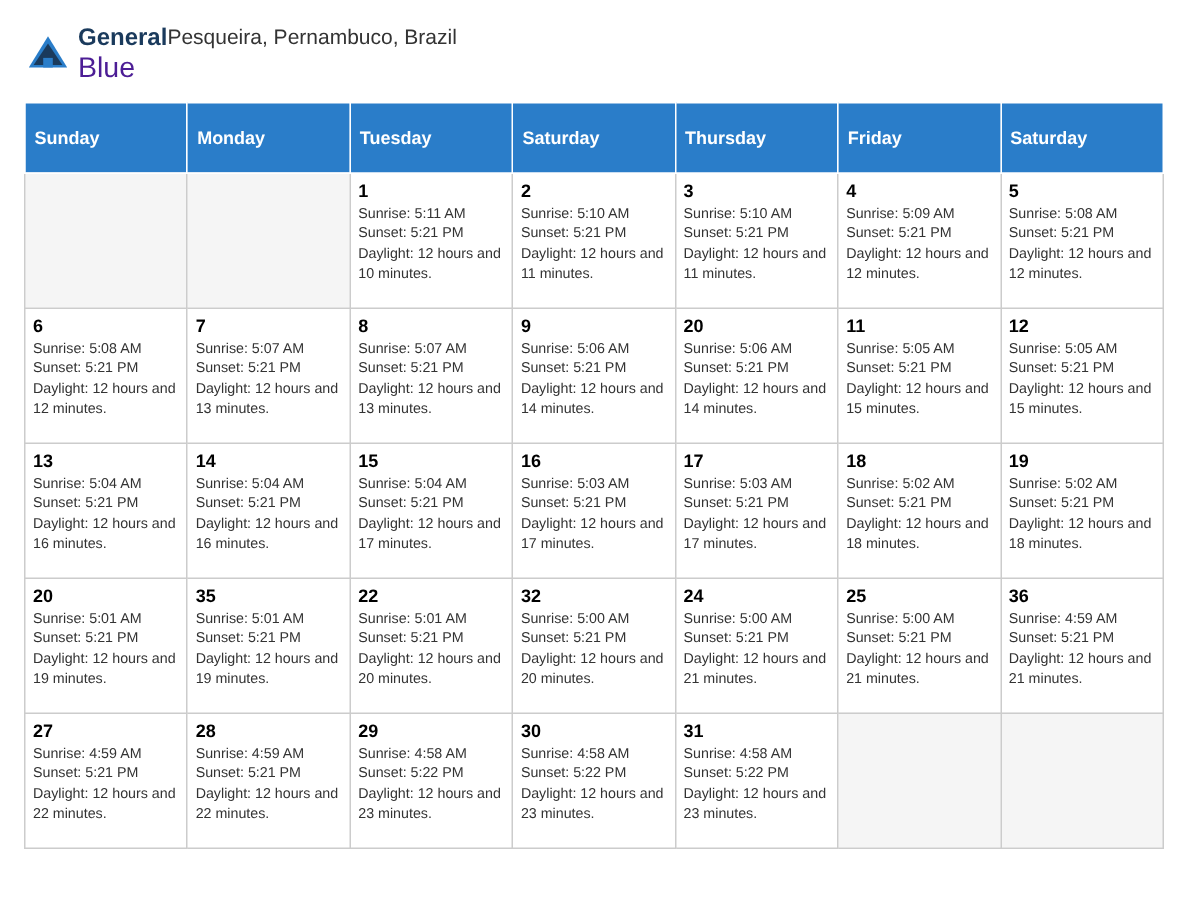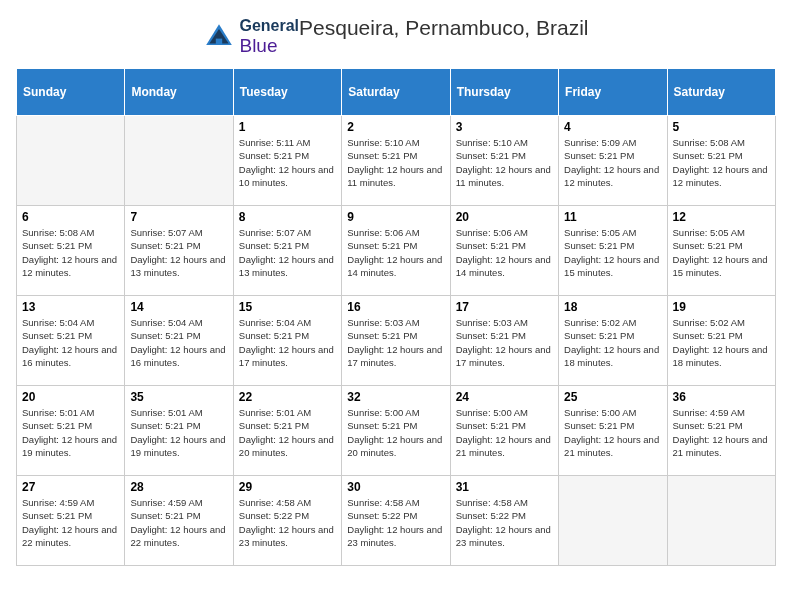--- a/index.html
+++ b/index.html
@@ -5,21 +5,21 @@
     * { box-sizing: border-box; margin: 0; padding: 0; }
     body {
       font-family: Arial, sans-serif;
       background: #fff;
       width: 792px;
       min-height: 612px;
       padding: 16px;
     }
     .header {
       display: flex;
-      justify-content: center;
+      justify-content: flex-start;
       align-items: flex-start;
       margin-bottom: 10px;
     }
     .logo {
       display: flex;
       align-items: center;
       gap: 4px;
     }
     .logo-icon {
       width: 32px;
@@ -27,21 +27,21 @@
     }
     .title-block {
       text-align: right;
     }
     .month-title {
       font-size: 36px;
       font-weight: bold;
       color: #1a3a5c;
     }
     .subtitle {
-      font-size: 21px;
+      font-size: 14px;
       color: #333;
     }
     .calendar {
       width: 100%;
       border-collapse: collapse;
       font-size: 10.5px;
     }
     .calendar th {
       background: #2a7dc9;
       color: #fff;

